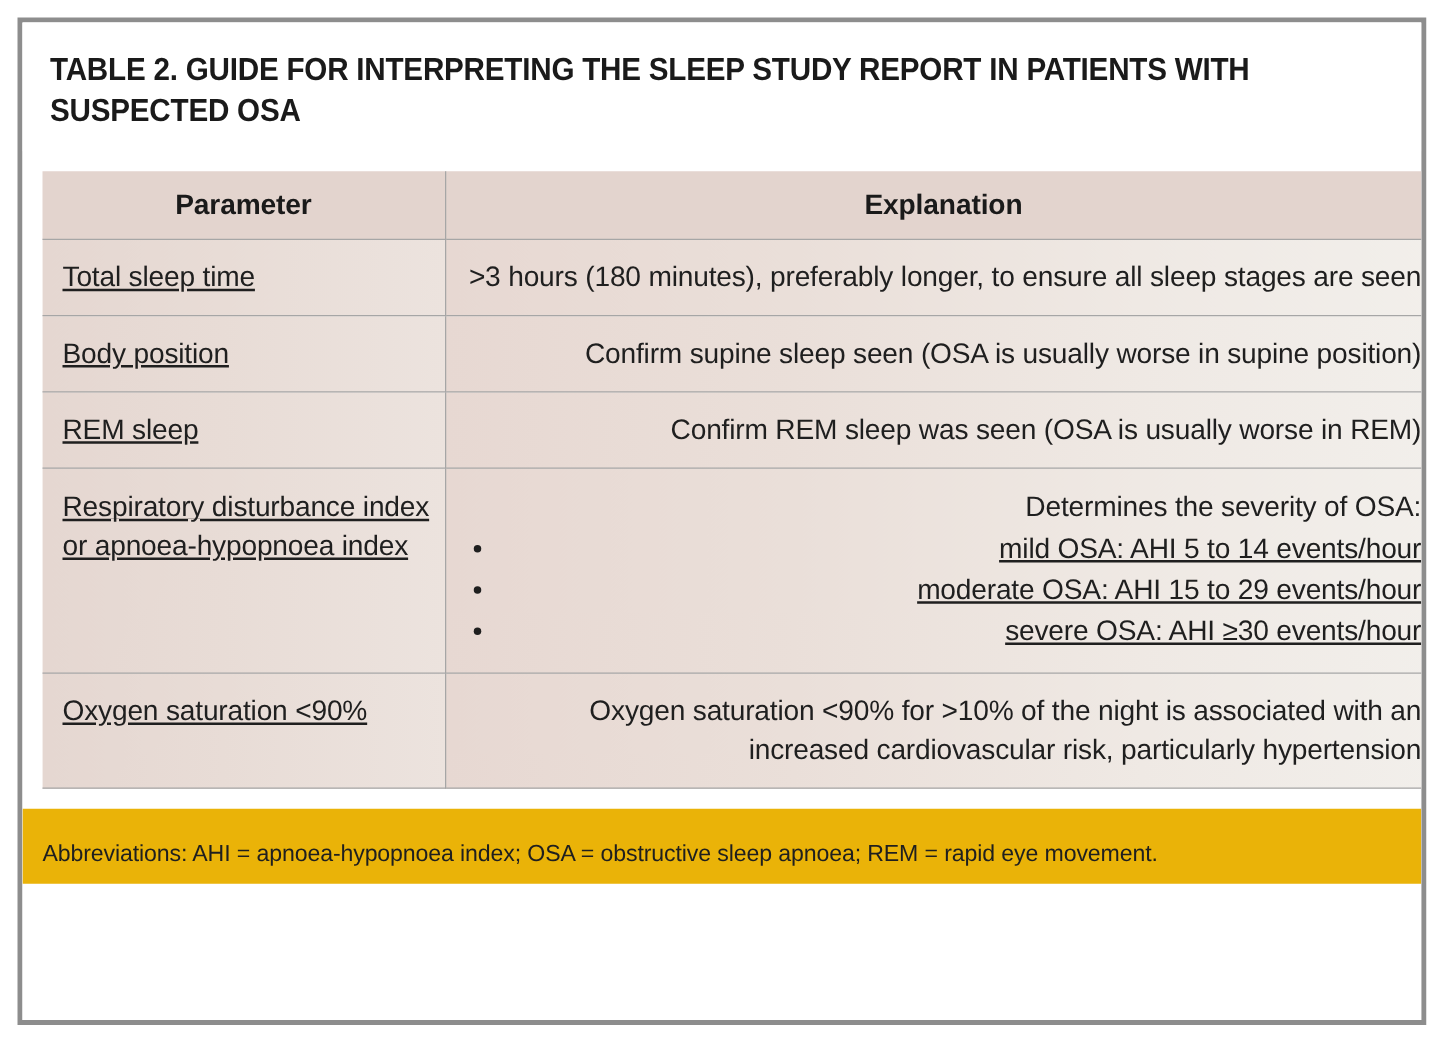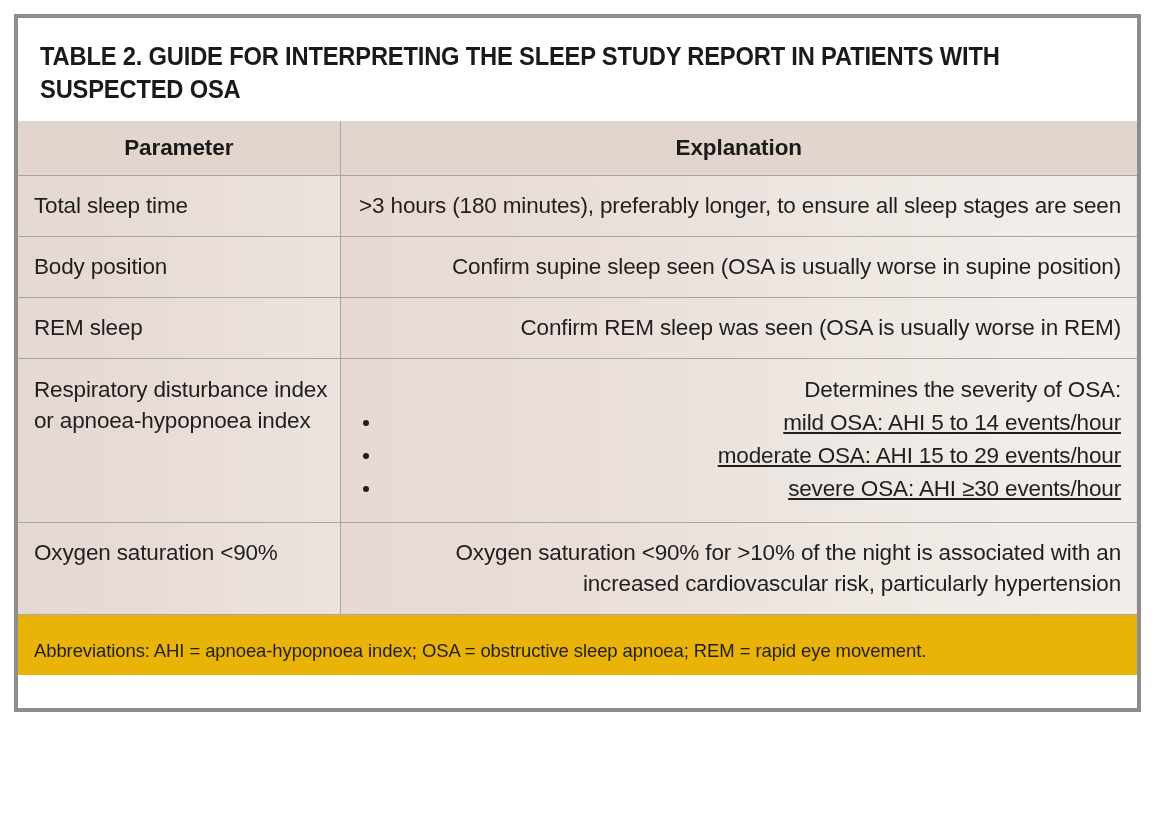--- a/index.html
+++ b/index.html
@@ -14,21 +14,21 @@
     font-family: "Liberation Sans", sans-serif;
     -webkit-font-smoothing: antialiased;
   }
 
   
   .table-figure {
     position: absolute;
     left: 14px;
     top: 14px;
     width: 1127px;
-    height: 698px;
+    height: 806px;
     box-sizing: border-box;
     border-left: 4px solid #8d8d8d;
     border-top: 4px solid #8d8d8d;
     border-right: 4px solid #8d8d8d;
     border-bottom: 4px solid #8d8d8d;
     background: #ffffff;
   }
   
   .frame-inner {
     position: absolute;
@@ -54,21 +54,21 @@
     transform: scaleX(0.93);
     transform-origin: left center;
     white-space: pre-line;
   }
 
   
   .tbl {
     width: 1119px;
     border-collapse: collapse;
     table-layout: fixed;
-    margin: 0;
+    margin: 16px;
     border-radius: 21px;
   }
   .tbl col.c-param { width: 322px; }
   .tbl col.c-expl  { width: 797px; }
 
   .tbl th, .tbl td {
     vertical-align: top;
     border-top: 1.5px solid #a6a6a6;
     border-bottom: 1.5px solid #a6a6a6;
     padding: 0;
@@ -101,21 +101,21 @@
     text-align: right;
   }
 
   .cell {
     padding: 14px 16px 15px 16px;
     font-size: 22.5px;
     line-height: 1.38;
     color: #1f1f1f;
     letter-spacing: -0.15px;
   }
-  .cell.param-cell { padding-right: 10px; }
+  .cell.param-cell { padding-right: 10px; text-decoration: underline; }
   .cell.tall { padding-top: 15px; padding-bottom: 17px; }
 
   .lead { margin: 0 0 2px 0; }
 
   ul.bullets {
     list-style: none;
     margin: 0;
     padding: 0;
     text-decoration: underline;
   }

